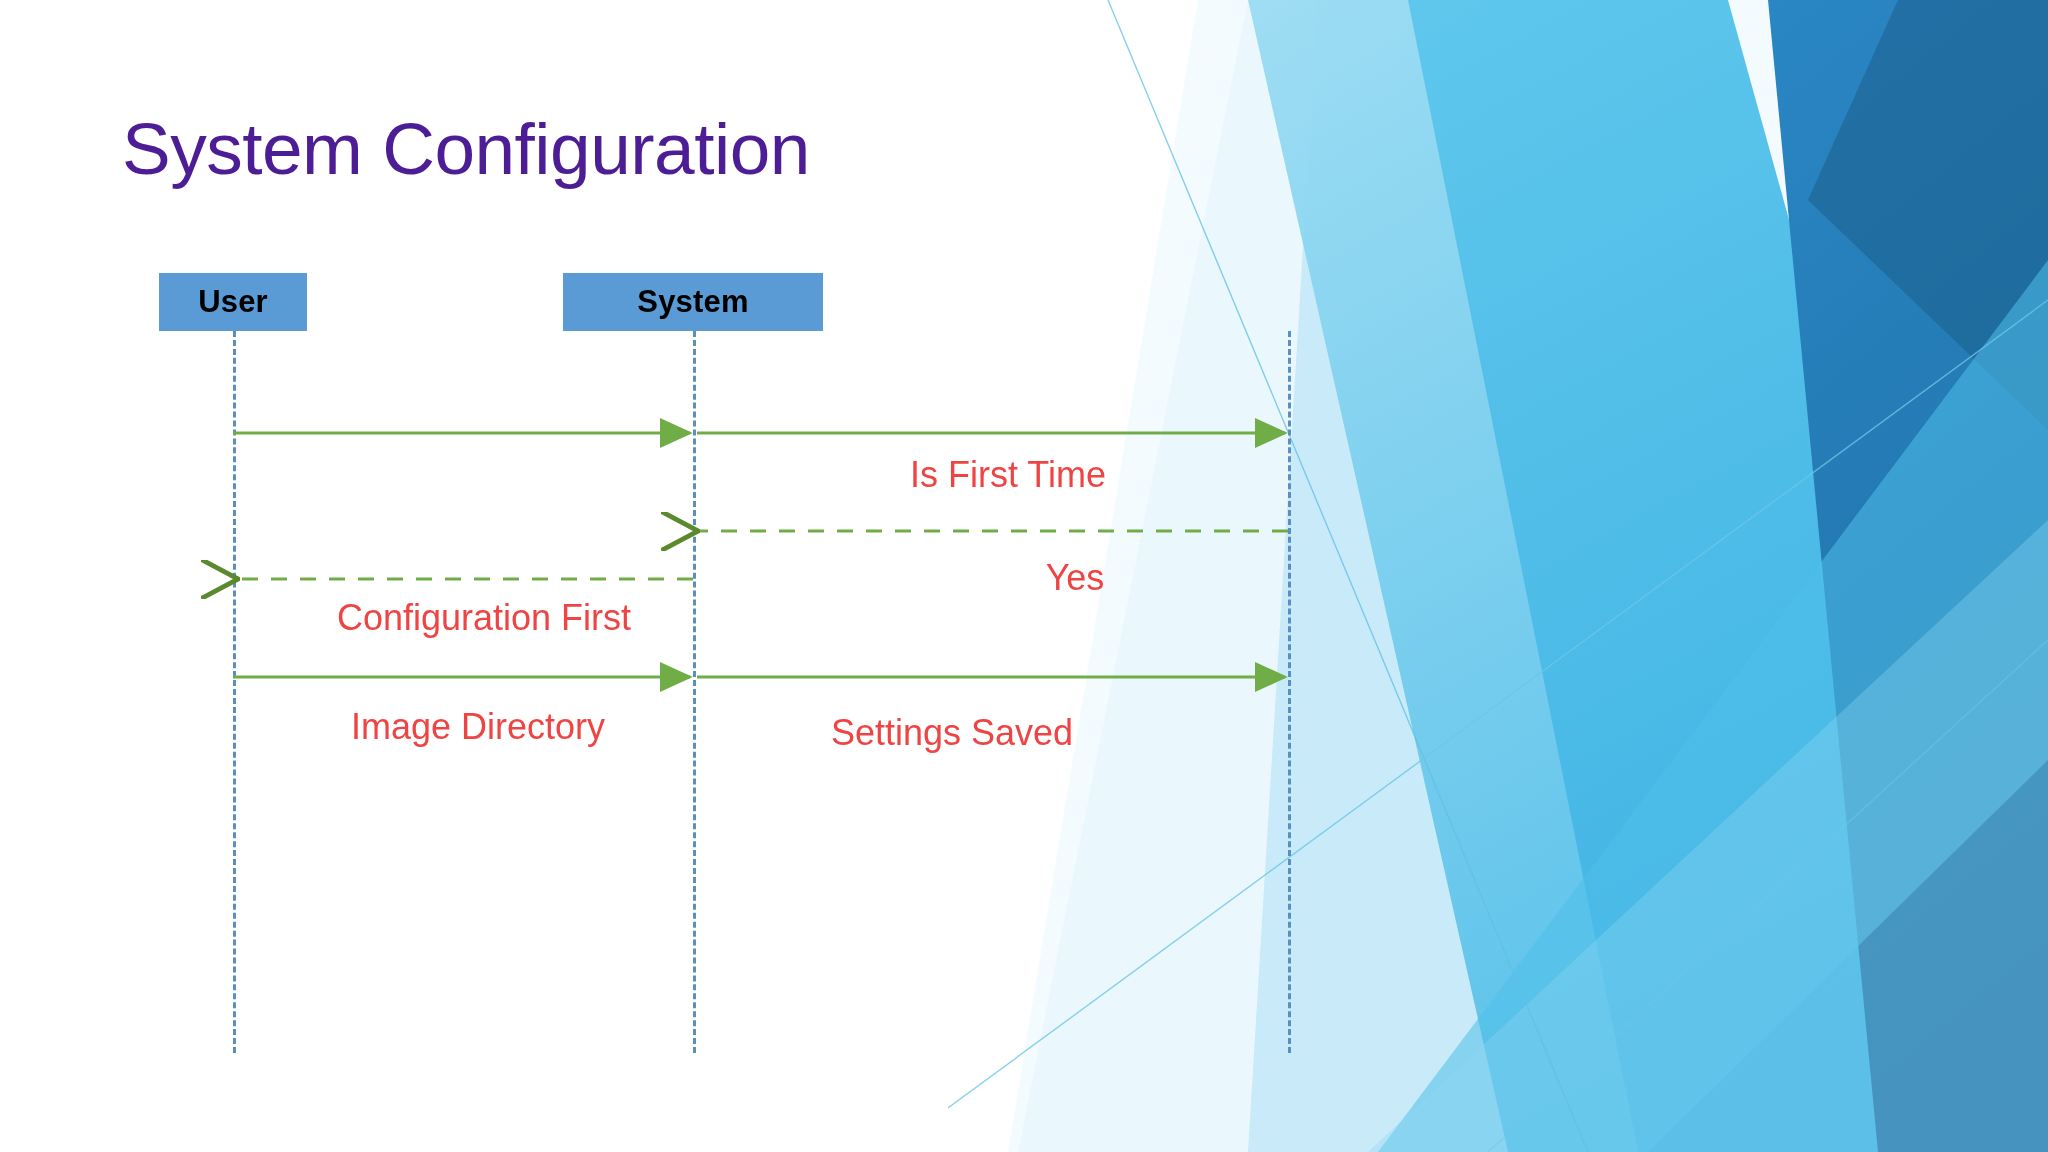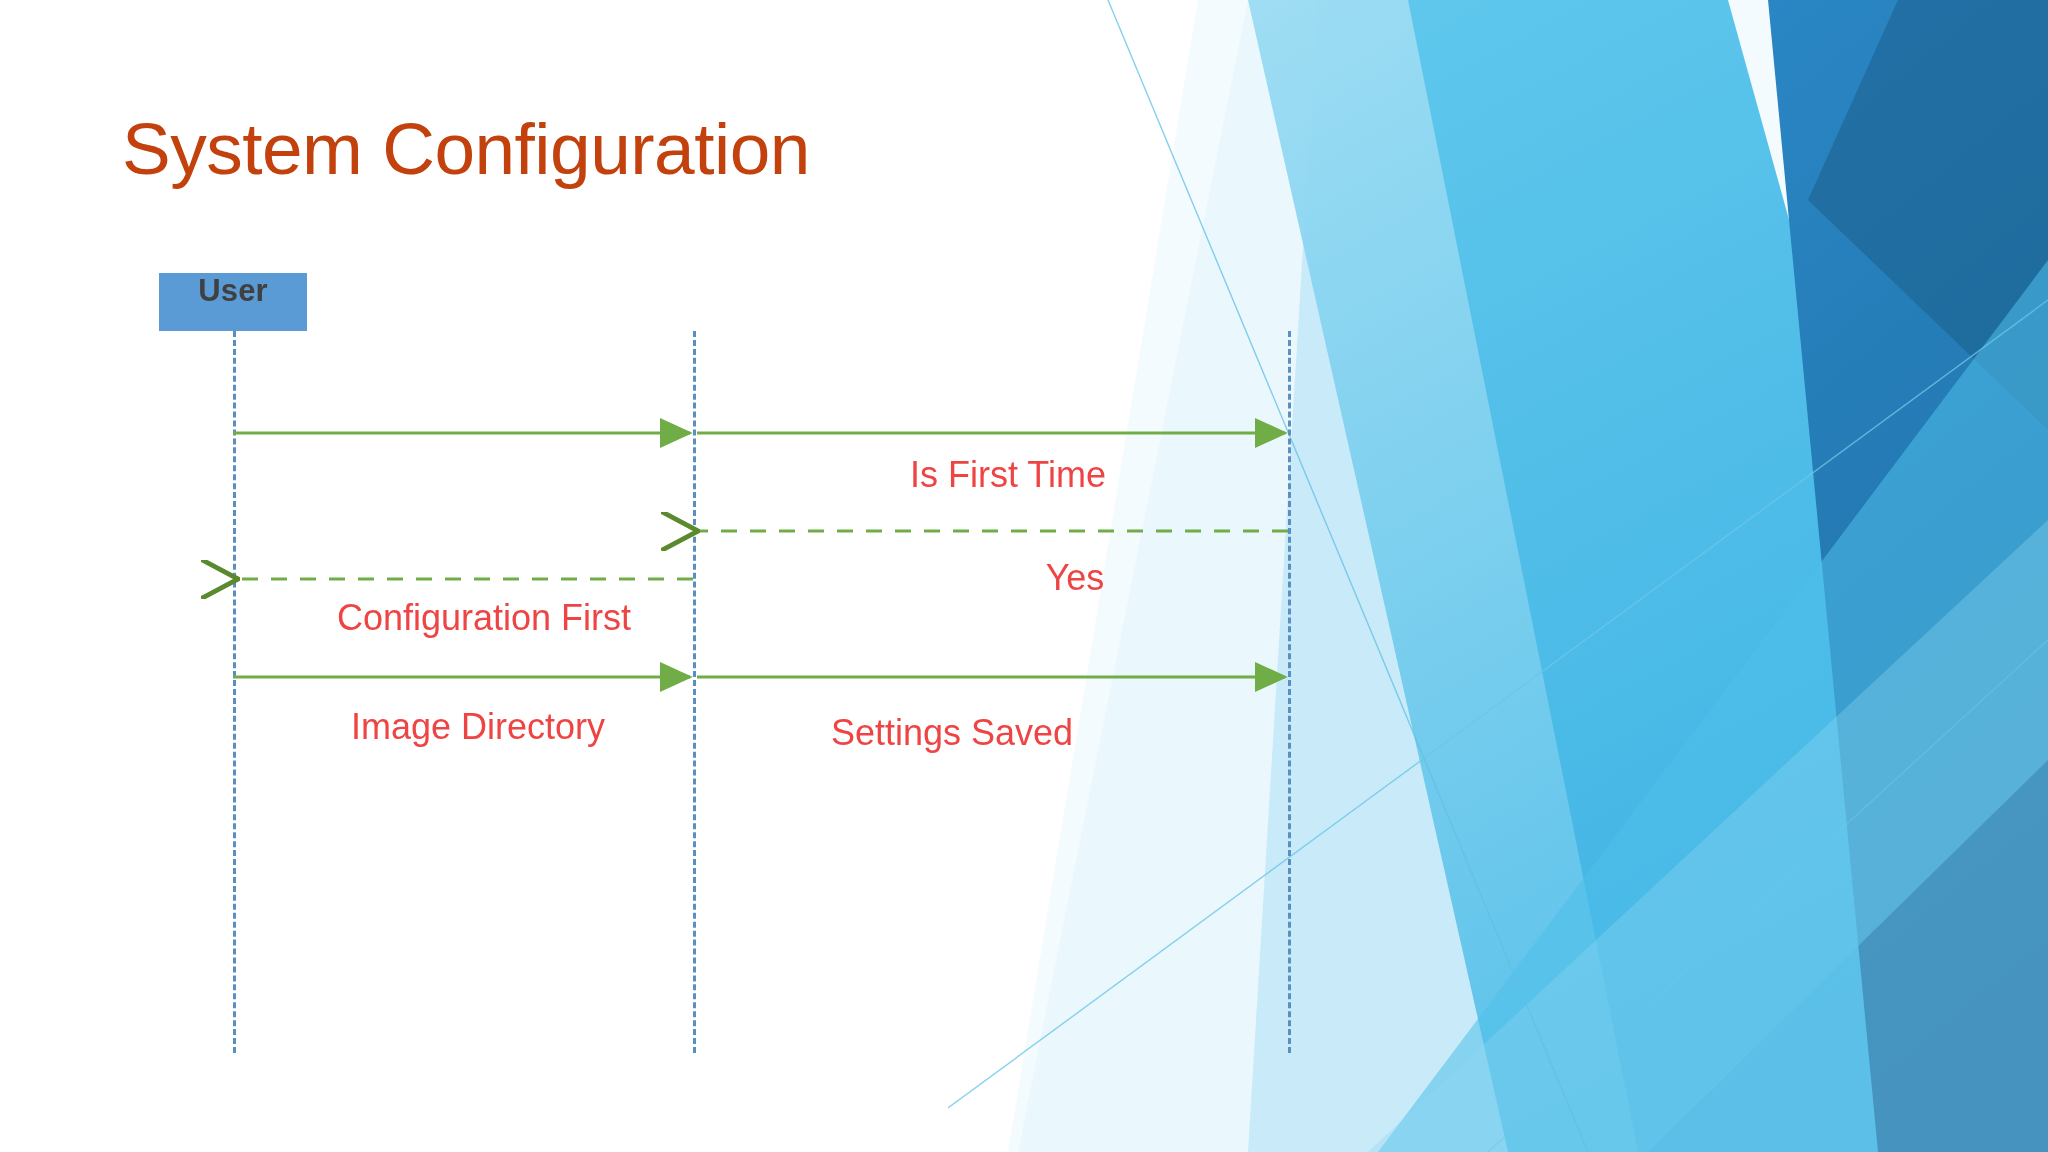--- a/index.html
+++ b/index.html
@@ -27,44 +27,44 @@
   }
 
   
   #slide-title {
     position: absolute;
     left: 122px;
     top: 112px;
     font-size: 73px;
     font-weight: 400;
     letter-spacing: -0.5px;
-    color: #c2410c;
+    color: #4c1d95;
     white-space: nowrap;
     line-height: 1;
   }
 
   
   #diagram {
     position: absolute;
     left: 0;
     top: 0;
     width: 2048px;
     height: 1152px;
   }
 
   
   .participant-box {
     position: absolute;
     height: 58px;
     background: #5B9BD5;
-    color: #404040;
+    color: #000000;
     font-size: 31px;
     font-weight: bold;
     display: flex;
-    align-items: flex-start;
+    align-items: center;
     justify-content: center;
     box-sizing: border-box;
     letter-spacing: 0.2px;
   }
 
   
   .lifeline {
     position: absolute;
     width: 0;
     border-left: 3px dashed #5B8FC0;
@@ -132,20 +132,23 @@
   <div id="diagram">
 
     <div class="lifeline" style="left:233px;"></div>
     <div class="lifeline" style="left:693px;"></div>
     <div class="lifeline" style="left:1288px;"></div>
 
     <div class="participant-box" style="left:159px; top:273px; width:148px;">
       <span>User</span>
     </div>
 
+    <div class="participant-box" style="left:563px; top:273px; width:260px;">
+      <span>System</span>
+    </div>
 
 
     <svg style="position:absolute; left:0; top:0; width:2048px; height:1152px;" viewBox="0 0 2048 1152" xmlns="http://www.w3.org/2000/svg">
       <defs>
         <marker id="filled-head" viewBox="0 0 12 12" refX="11" refY="6" markerWidth="11" markerHeight="11" orient="auto-start-reverse">
           <path d="M 0 0.5 L 12 6 L 0 11.5 z" fill="#70AD47"></path>
         </marker>
         <marker id="open-head-left" viewBox="0 0 12 12" refX="1" refY="6" markerWidth="13" markerHeight="13" orient="auto">
           <path d="M 12 0 L 0.6 6 L 12 12" fill="none" stroke="#5B8A2E" stroke-width="1.5"></path>
         </marker>

